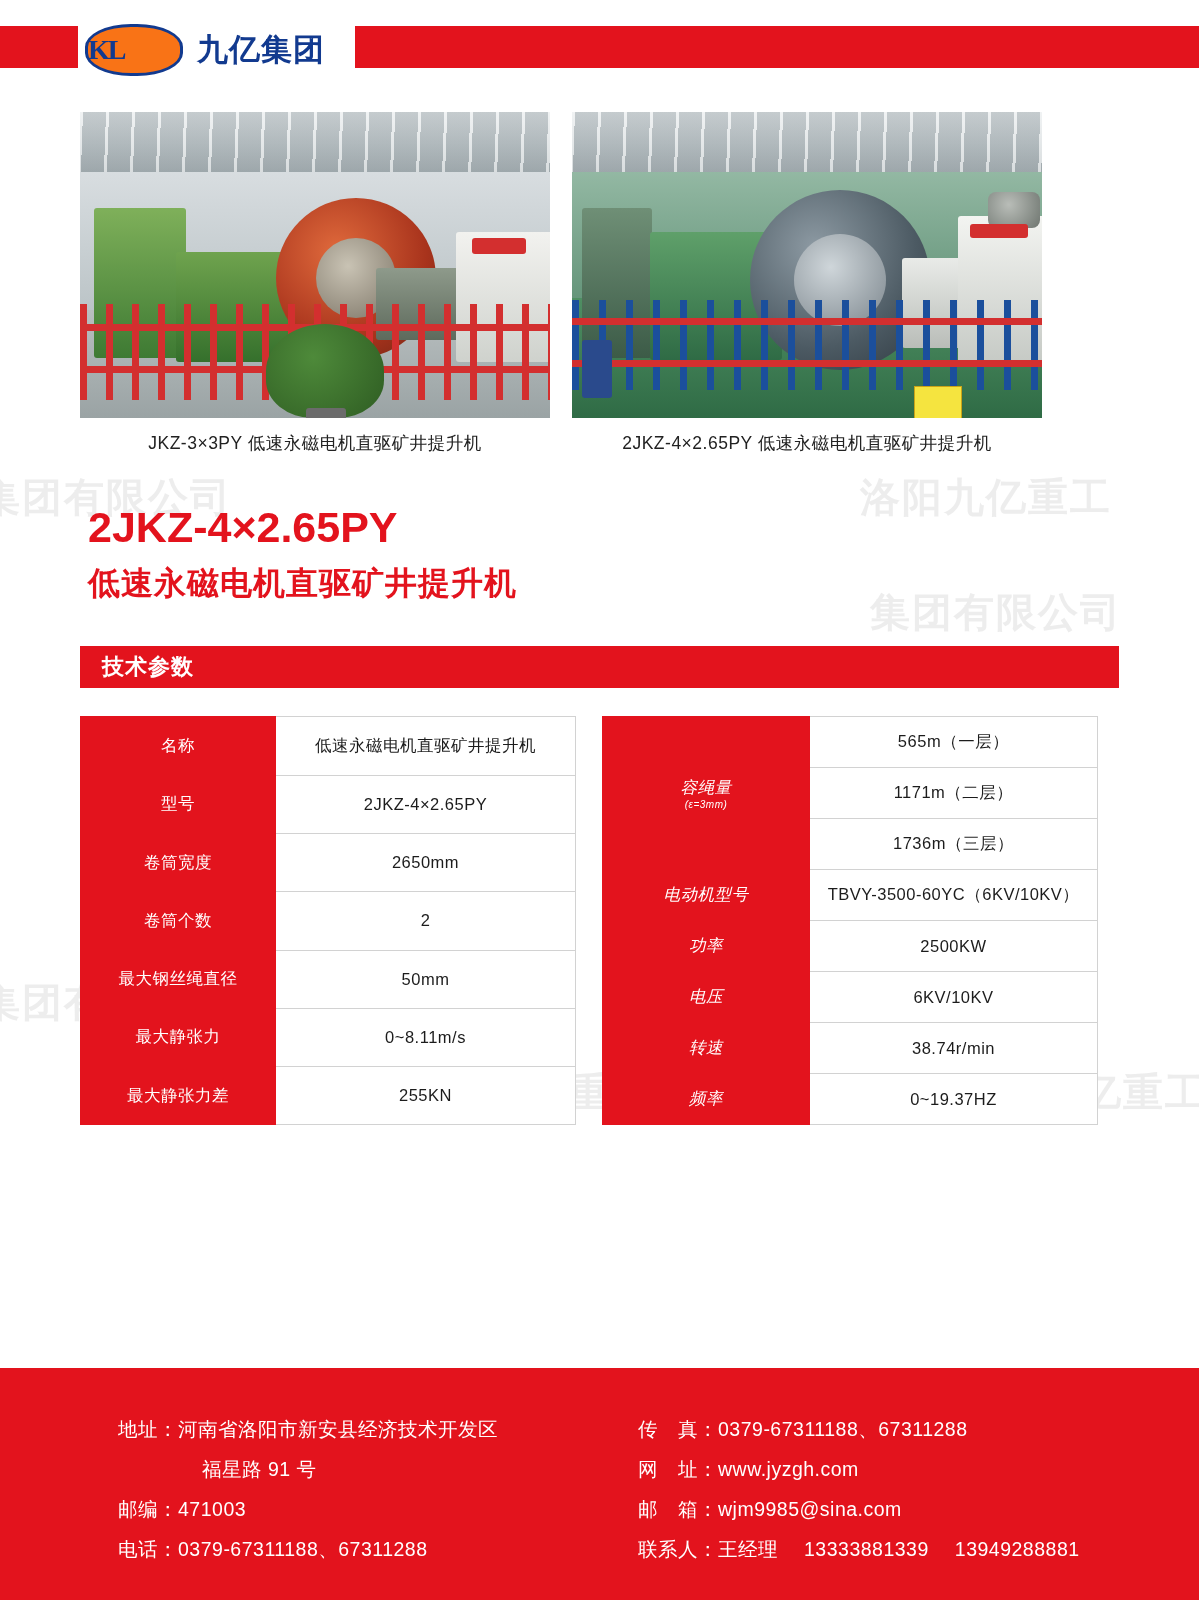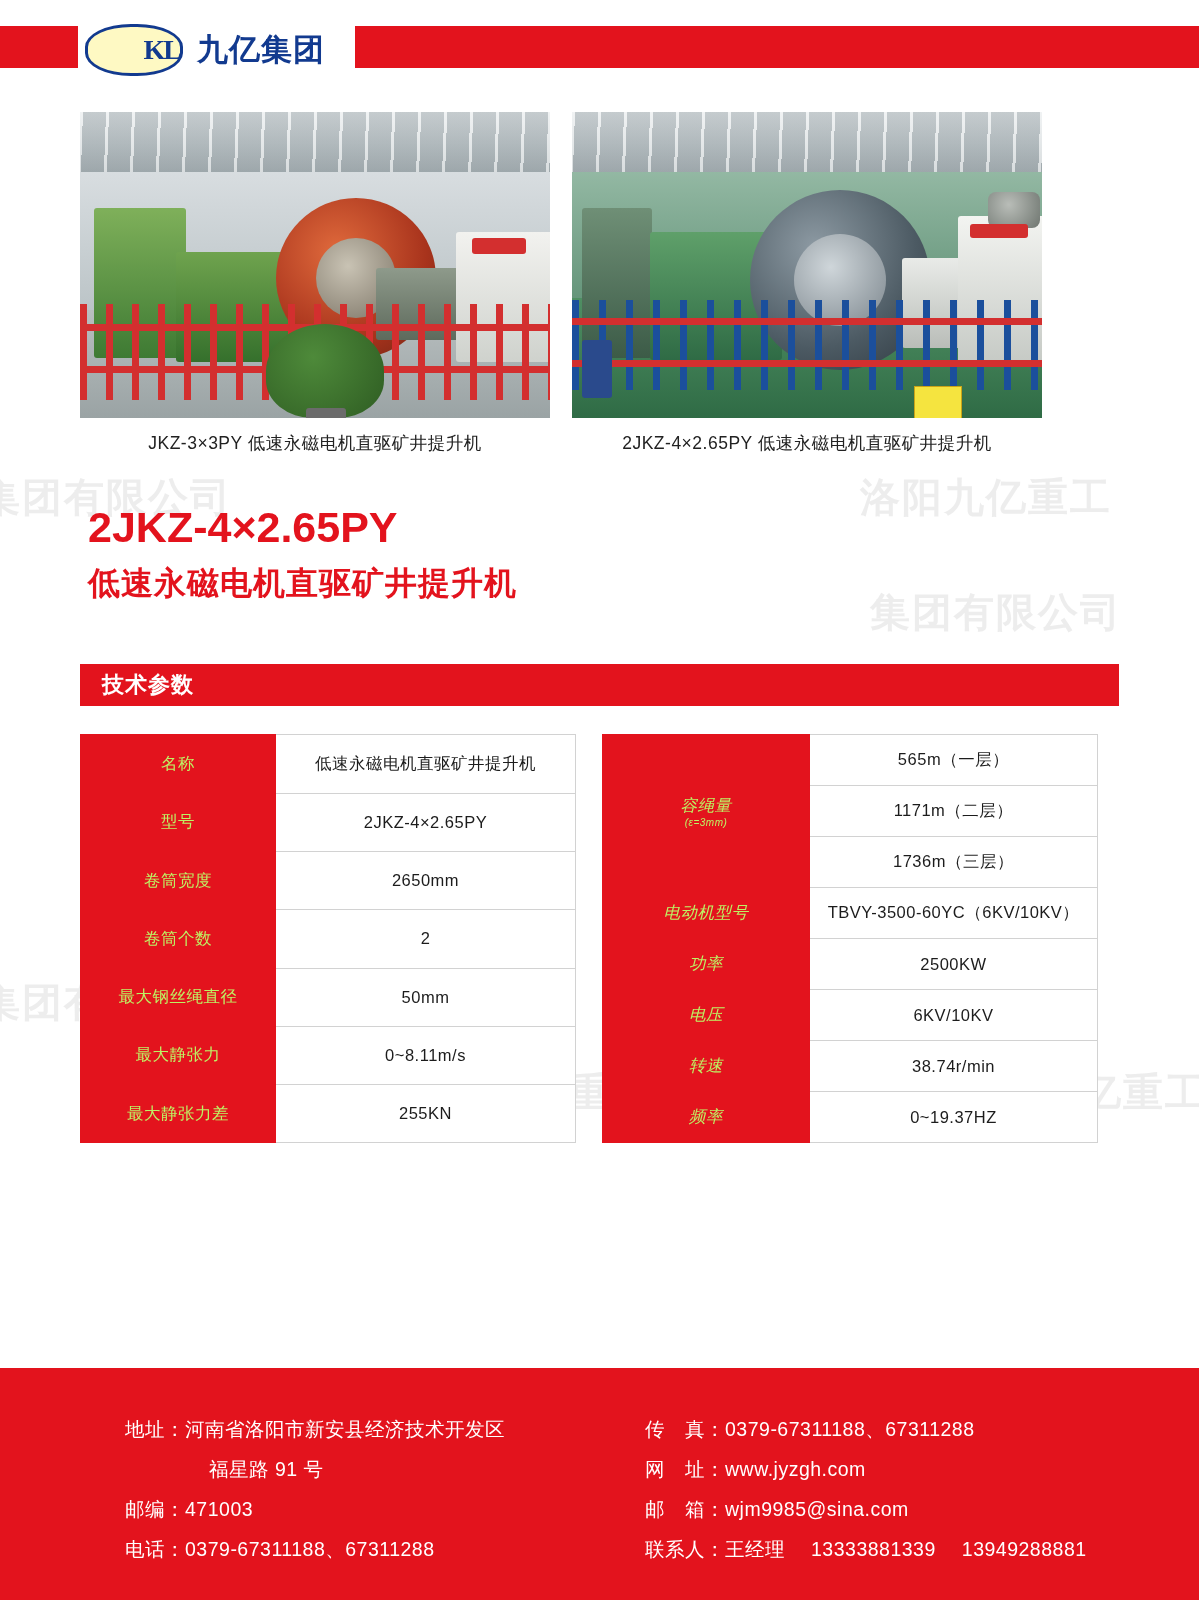--- a/index.html
+++ b/index.html
@@ -59,22 +59,22 @@
     align-items: center;
     gap: 14px;
     z-index: 3;
   }
   .logo-mark {
     width: 92px; height: 46px;
     border: 3px solid #123a8f;
     border-radius: 46px/23px;
     display: flex;
     align-items: center;
-    justify-content: flex-end;
-    background: #fef9c3;
+    justify-content: flex-start;
+    background: #f97316;
   }
   .logo-mark span {
     font-family: "Liberation Serif", serif;
     font-weight: bold;
     font-size: 28px;
     color: #123a8f;
     letter-spacing: -2px;
   }
   .logo-text {
     font-size: 31px;
@@ -192,21 +192,21 @@
     color: #e3131d;
     font-size: 32px;
     font-weight: bold;
     margin-top: 10px;
     letter-spacing: 1px;
   }
 
   
   .section-bar {
     position: relative;
-    margin: 58px 80px 0 80px;
+    margin: 40px 80px 0 80px;
     height: 42px;
     background: #e3131d;
     display: flex;
     align-items: center;
     z-index: 6;
   }
   .section-bar .txt {
     color: #fff;
     font-size: 22px;
     font-weight: bold;
@@ -232,21 +232,21 @@
     height: 48px;
     font-size: 16.5px;
     text-align: center;
     vertical-align: middle;
     color: #1c1c1c;
     background: #ffffff;
     letter-spacing: .5px;
   }
   table.spec td.k {
     background: #e3131d;
-    color: #bef264;
+    color: #ffffff;
     border: 1px solid #e3131d;
     font-size: 16.5px;
   }
   .tbl-left { width: 496px; }
   .tbl-left td.k { width: 192px; }
   .tbl-right { width: 496px; }
   .tbl-right td.k { width: 204px; font-style: italic; }
   .sub-line { display:block; font-size: 10px; }
 
   
@@ -259,21 +259,21 @@
     color: #ffffff;
     z-index: 7;
   }
   .footer-inner {
     display: flex;
     padding: 42px 0 0 0;
   }
   .fcol { font-size: 19.5px; line-height: 2.05; letter-spacing: .5px; }
   .fcol.left  { width: 520px; padding-left: 118px; }
   .fcol.right { width: 540px; padding-left: 0px; }
-  .frow { white-space: nowrap; margin-left: 7px; }
+  .frow { white-space: nowrap; }
   .lbl { display: inline-block; }
   .indent { padding-left: 84px; }
   .gap { display:inline-block; width: 26px; }
 </style>
 </head>
 <body>
 
 <div class="wm wm1">集团有限公司</div>
 <div class="wm wm2">洛阳九亿重工</div>
 <div class="wm wm7">集团有限公司</div>

